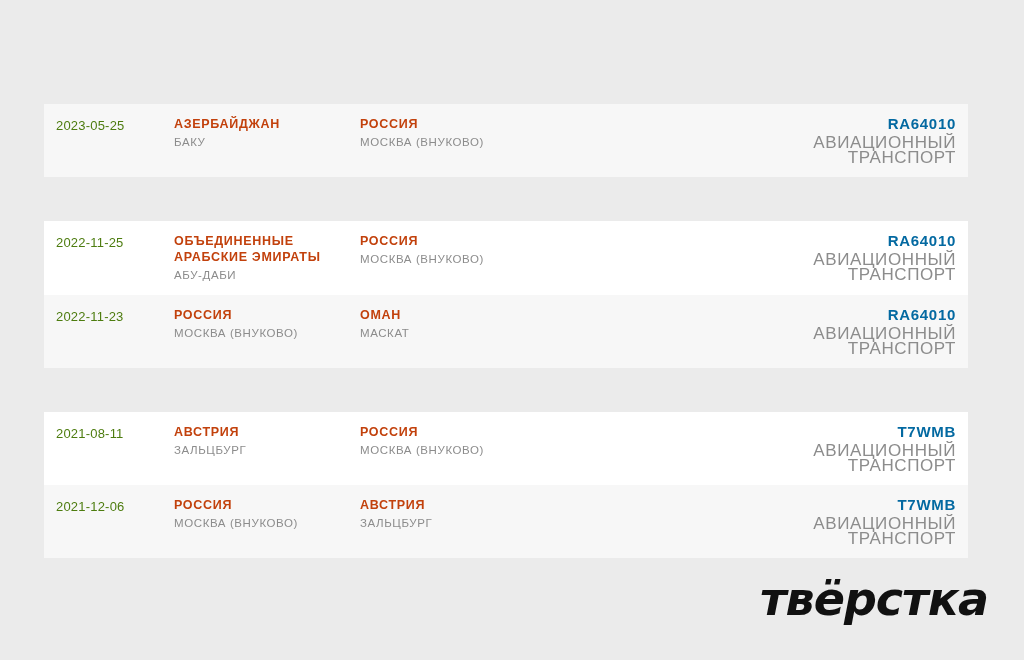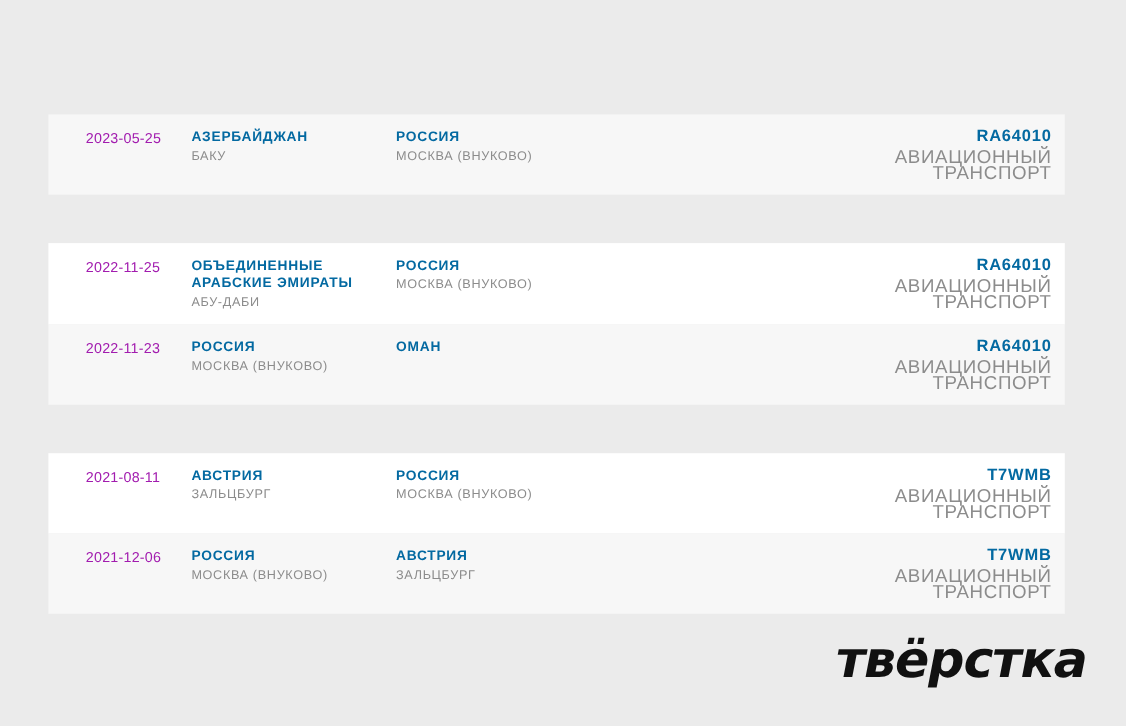--- a/index.html
+++ b/index.html
@@ -54,45 +54,44 @@
 
   .col-date {
     width: 130px;
     padding-left: 12px;
     display: flex;
     align-items: flex-start;
   }
 
   .date-text {
     font-size: 13px;
-    color: #a21caf;
+    color: #4d7c0f;
     letter-spacing: 0.2px;
     line-height: 16px;
     padding-top: 2px;
-    margin-left: 22px;
   }
 
   .col-from {
     width: 186px;
   }
 
   .col-to {
     width: 420px;
   }
 
   .col-reg {
     flex: 1;
     padding-right: 12px;
     text-align: right;
   }
 
   .country {
     font-size: 12.5px;
     font-weight: bold;
-    color: #0369a1;
+    color: #c2410c;
     letter-spacing: 0.7px;
     line-height: 16px;
     text-transform: uppercase;
   }
 
   .city {
     font-size: 11.5px;
     color: #8c8c8c;
     letter-spacing: 0.6px;
     line-height: 15px;
@@ -177,20 +176,21 @@
         <div class="row alt">
           <div class="cell col-date">
             <span class="date-text">2022-11-23</span>
           </div>
           <div class="cell col-from">
             <div class="country">РОССИЯ</div>
             <div class="city">МОСКВА (ВНУКОВО)</div>
           </div>
           <div class="cell col-to">
             <div class="country">ОМАН</div>
+            <div class="city">МАСКАТ</div>
           </div>
           <div class="cell col-reg">
             <div class="reg">RA64010</div>
             <div class="reg-type">АВИАЦИОННЫЙ ТРАНСПОРТ</div>
           </div>
         </div>
       </div>
       <div class="group">
         <div class="row">
           <div class="cell col-date">

